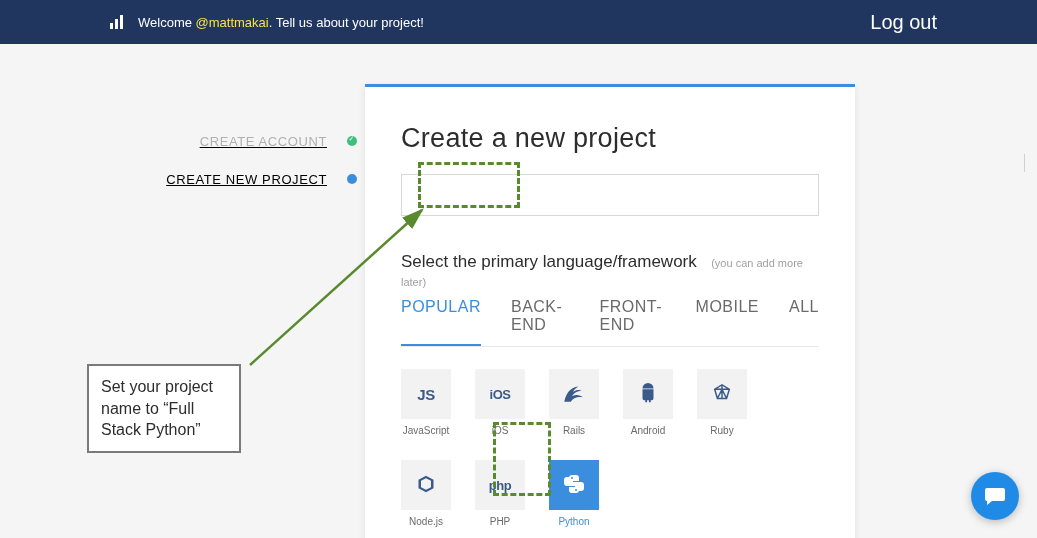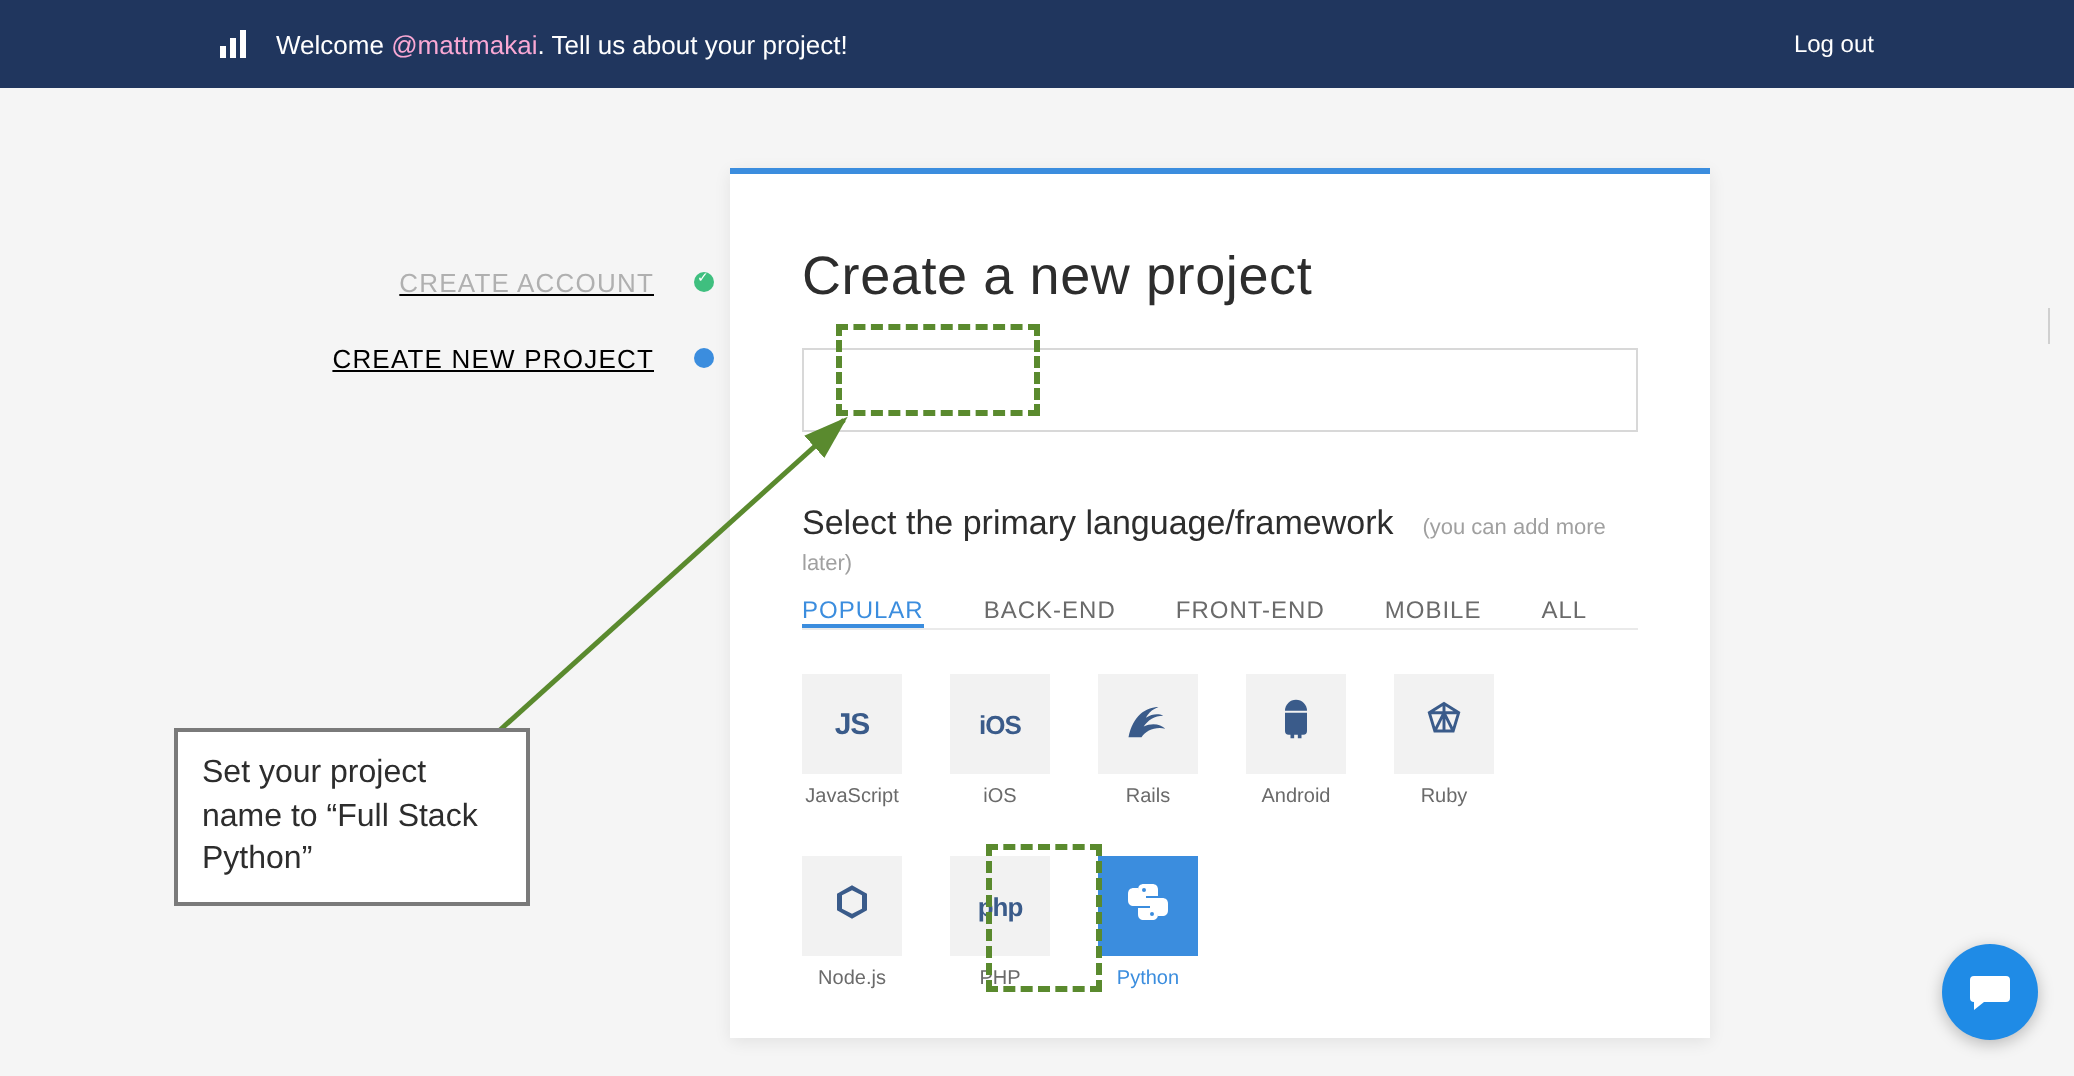--- a/index.html
+++ b/index.html
@@ -19,22 +19,22 @@
   padding: 0 100px 0 108px;
   color: #fff;
   font-size: 13px;
 }
 .topbar .logo {
   width: 18px;
   height: 18px;
   margin-right: 12px;
 }
 .topbar .welcome { flex: 1; }
-.topbar .welcome .handle { color: #f9a8d4; }
-.topbar .logout { color: #fff; cursor: pointer; font-size: 12px; }
+.topbar .welcome .handle { color: #fde047; }
+.topbar .logout { color: #fff; cursor: pointer; font-size: 20px; }
 
 .content {
   display: flex;
   padding-top: 40px;
 }
 
 .steps {
   width: 365px;
   padding-top: 44px;
 }
@@ -118,23 +118,24 @@
 }
 .framework-row { margin-bottom: 8px; }
 
 .tabs {
   display: flex;
   gap: 30px;
   border-bottom: 1px solid #eaeaea;
   margin-bottom: 22px;
 }
 .tab {
-  font-size: 12px;
+  font-size: 16px;
   letter-spacing: 0.5px;
   color: #6a6a6a;
+  padding-bottom: 10px;
   cursor: pointer;
   border-bottom: 2px solid transparent;
 }
 .tab.active {
   color: #3b8dde;
   border-bottom-color: #3b8dde;
 }
 
 .tiles {
   display: flex;
@@ -172,21 +173,21 @@
   border: 3px dashed #5a8a2e;
   pointer-events: none;
 }
 .dashed.input-box { left: 418px; top: 162px; width: 102px; height: 46px; }
 .dashed.python-box { left: 493px; top: 422px; width: 58px; height: 74px; }
 
 .callout {
   position: absolute;
   left: 87px;
   top: 364px;
-  width: 178px;
+  width: 154px;
   border: 2px solid #7a7a7a;
   background: #fff;
   padding: 10px 12px;
   font-size: 16px;
   line-height: 1.35;
   color: #2d2d2d;
 }
 
 .arrow {
   position: absolute;

